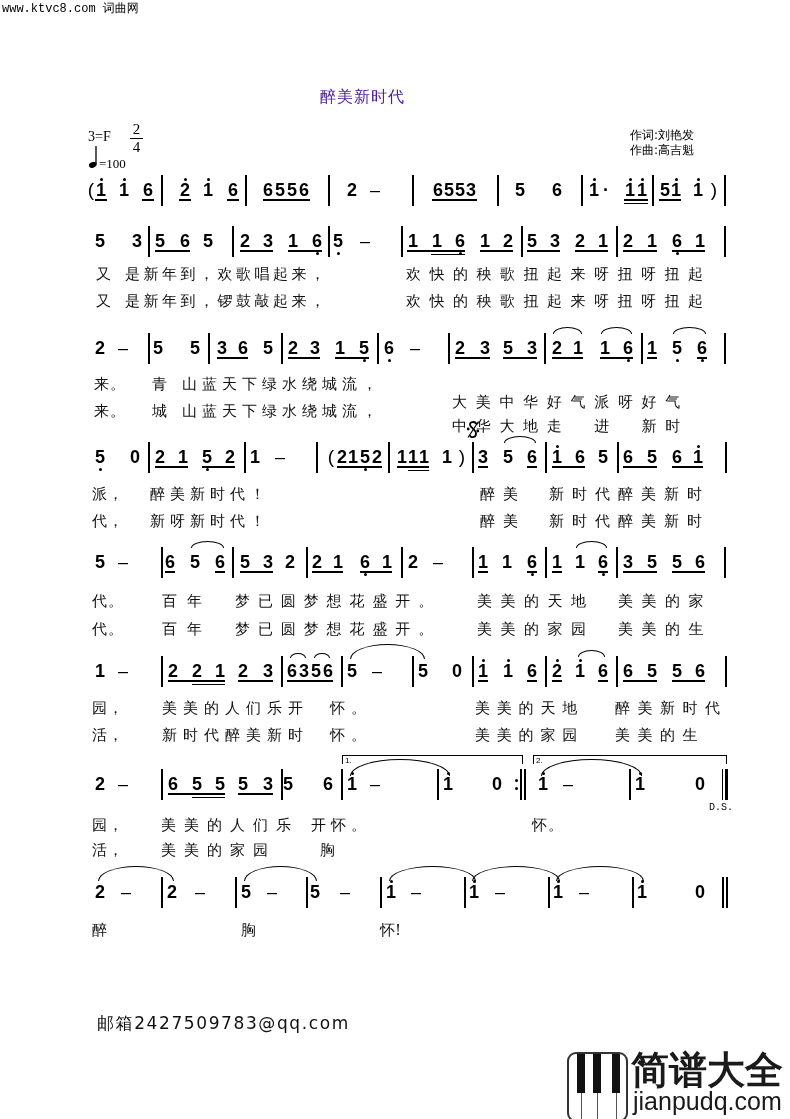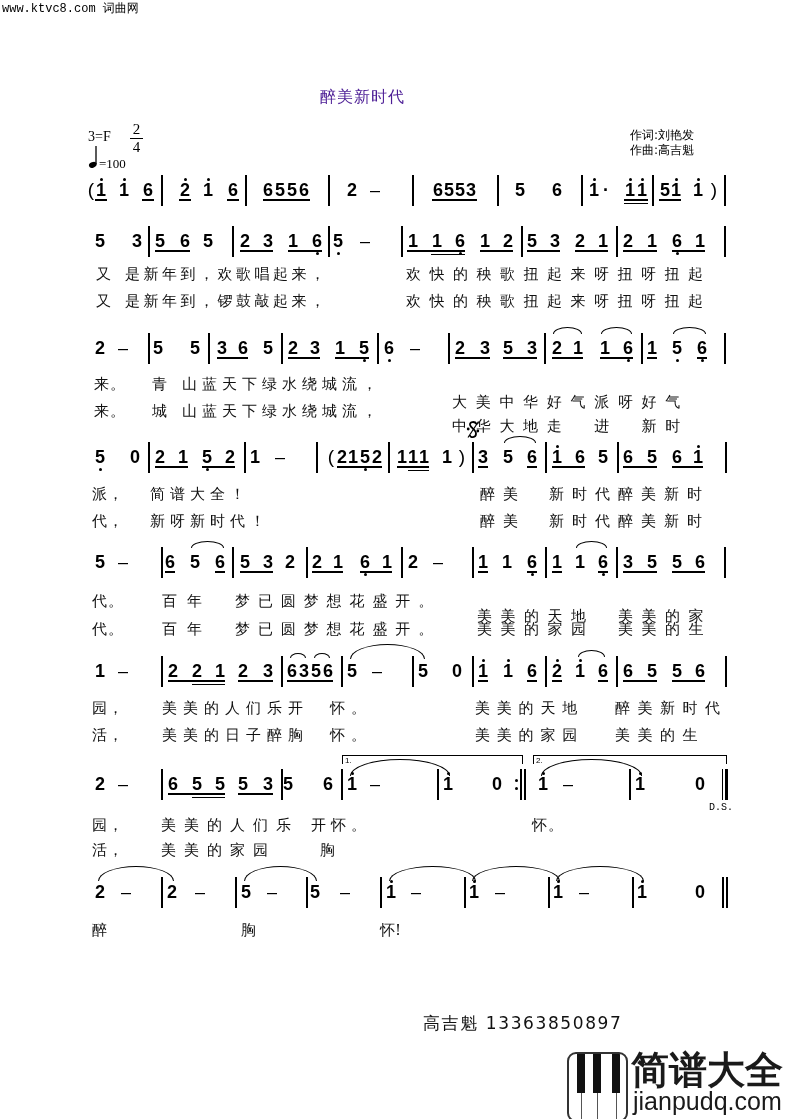--- a/index.html
+++ b/index.html
@@ -260,21 +260,21 @@
     <div class="ul" style="left:337px;width:45px"></div>
     <div class="ul" style="left:397px;width:32px"></div>
     <div class="ul d2" style="left:408px;width:21px"></div>
     <div class="ul" style="left:478px;width:10px"></div>
     <div class="ul" style="left:527px;width:10px"></div>
     <div class="ul" style="left:552px;width:33px"></div>
     <div class="ul" style="left:623px;width:34px"></div>
     <div class="ul" style="left:672px;width:31px"></div>
     <div class="tie" style="left:504px;width:32px;top:-21px;height:7px"></div>
     <span class="lyr" style="left:92px;top:29px;letter-spacing:1px">派，</span>
-    <span class="lyr" style="left:150px;top:29px;letter-spacing:5px">简谱大全！</span>
+    <span class="lyr" style="left:150px;top:29px;letter-spacing:5px">醉美新时代！</span>
     <span class="lyr" style="left:480px;top:29px;letter-spacing:8px">醉美　新时代醉美新时</span>
     <span class="lyr" style="left:92px;top:56px;letter-spacing:1px">代，</span>
     <span class="lyr" style="left:150px;top:56px;letter-spacing:5px">新呀新时代！</span>
     <span class="lyr" style="left:480px;top:56px;letter-spacing:8px">醉美　新时代醉美新时</span>
   </div>
 
   <div class="row" style="top:562px">
     <span class="n" style="left:100px">5</span>
     <span class="n dash" style="left:123px">–</span>
     <span class="n" style="left:170px">6</span>
@@ -316,21 +316,21 @@
     <div class="ul" style="left:527px;width:10px"></div>
     <div class="ul" style="left:552px;width:10px"></div>
     <div class="ul" style="left:598px;width:10px"></div>
     <div class="ul" style="left:623px;width:34px"></div>
     <div class="ul" style="left:672px;width:33px"></div>
     <div class="tie" style="left:191px;width:33px;top:-21px;height:7px"></div>
     <div class="tie" style="left:576px;width:31px;top:-21px;height:7px"></div>
     <span class="lyr" style="left:92px;top:31px;letter-spacing:1px">代。</span>
     <span class="lyr" style="left:162px;top:31px;letter-spacing:10px">百年</span>
     <span class="lyr" style="left:235px;top:31px;letter-spacing:7.9px">梦已圆梦想花盛开。</span>
-    <span class="lyr" style="left:477px;top:46px;letter-spacing:8.5px">美美的天地　美美的家</span>
+    <span class="lyr" style="left:477px;top:31px;letter-spacing:8.5px">美美的天地　美美的家</span>
     <span class="lyr" style="left:92px;top:59px;letter-spacing:1px">代。</span>
     <span class="lyr" style="left:162px;top:59px;letter-spacing:10px">百年</span>
     <span class="lyr" style="left:235px;top:59px;letter-spacing:7.9px">梦已圆梦想花盛开。</span>
     <span class="lyr" style="left:477px;top:59px;letter-spacing:8.5px">美美的家园　美美的生</span>
   </div>
 
   <div class="row" style="top:671px">
     <span class="n" style="left:100px">1</span>
     <span class="n dash" style="left:123px">–</span>
     <span class="n" style="left:173px">2</span>
@@ -376,21 +376,21 @@
     <div class="ul" style="left:672px;width:33px"></div>
     <div class="tie" style="left:290px;width:16px;top:-18px;height:5px"></div>
     <div class="tie" style="left:314px;width:16px;top:-18px;height:5px"></div>
     <div class="tie" style="left:350px;width:75px;top:-27px;height:15px"></div>
     <div class="tie" style="left:578px;width:27px;top:-21px;height:7px"></div>
     <span class="lyr" style="left:92px;top:29px;letter-spacing:1px">园，</span>
     <span class="lyr" style="left:162px;top:29px;letter-spacing:6px">美美的人们乐开　怀。</span>
     <span class="lyr" style="left:475px;top:29px;letter-spacing:6.8px">美美的天地</span>
     <span class="lyr" style="left:615px;top:29px;letter-spacing:7.5px">醉美新时代</span>
     <span class="lyr" style="left:92px;top:56px;letter-spacing:1px">活，</span>
-    <span class="lyr" style="left:162px;top:56px;letter-spacing:6px">美美的日子醉胸　怀。</span>
+    <span class="lyr" style="left:162px;top:56px;letter-spacing:6px">新时代醉美新时　怀。</span>
     <span class="lyr" style="left:475px;top:56px;letter-spacing:6.8px">美美的家园</span>
     <span class="lyr" style="left:615px;top:56px;letter-spacing:7.5px">美美的生</span>
   </div>
 
   <div class="row" style="top:784px">
     <span class="n" style="left:100px">2</span>
     <span class="n dash" style="left:123px">–</span>
     <span class="n" style="left:173px">6</span>
     <span class="n" style="left:197px">5</span>
     <span class="n" style="left:220px">5</span>
@@ -465,21 +465,21 @@
     <div class="tie" style="left:98px;width:76px;top:-26px;height:15px"></div>
     <div class="tie" style="left:244px;width:73px;top:-26px;height:15px"></div>
     <div class="tie" style="left:389px;width:87px;top:-26px;height:15px"></div>
     <div class="tie" style="left:472px;width:88px;top:-26px;height:15px"></div>
     <div class="tie" style="left:556px;width:88px;top:-26px;height:15px"></div>
     <span class="lyr" style="left:92px;top:30px">醉</span>
     <span class="lyr" style="left:241px;top:30px">胸</span>
     <span class="lyr" style="left:380px;top:30px">怀!</span>
   </div>
 
-  <div class="abs footer" style="left:423px;top:1013px">高吉魁 13363850897</div>
+  <div class="abs footer" style="left:97px;top:1013px">邮箱2427509783@qq.com</div>
 
   <div class="abs piano">
     <div class="bkey" style="left:8px"></div>
     <div class="bkey" style="left:24px"></div>
     <div class="bkey" style="left:43px"></div>
     <div class="wline" style="left:12px"></div>
     <div class="wline" style="left:28px"></div>
     <div class="wline" style="left:47px"></div>
   </div>
   <div class="abs logo-name">简谱大全</div>

